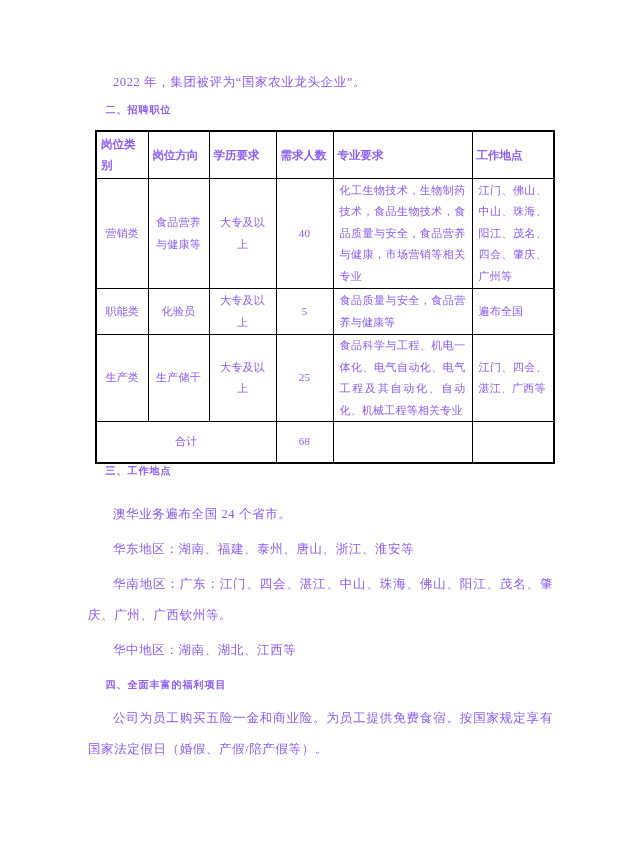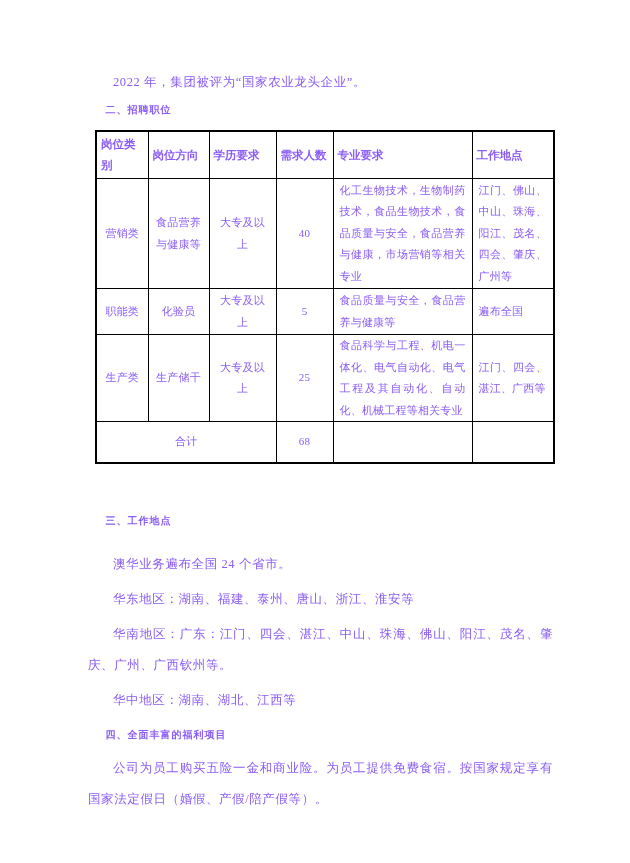--- a/index.html
+++ b/index.html
@@ -64,21 +64,21 @@
     word-break: break-all;
   }
   td.cell-center {
     text-align: center;
     padding: 0 6px;
   }
   td.cell-text {
     text-align: justify;
     padding: 0 6px;
   }
-  .h3-title { margin-top: 50px; }
+  .h3-title { }
   .p-loc-intro { margin-top: 21px; }
   .p-region { margin-top: 4px; }
   .p-region + .p-region { margin-top: 4px; }
   .h4-title { margin-top: 12px; }
   .p-benefits { margin-top: 11px; }
 </style>
 </head>
 <body>
 
 <div class="page">

